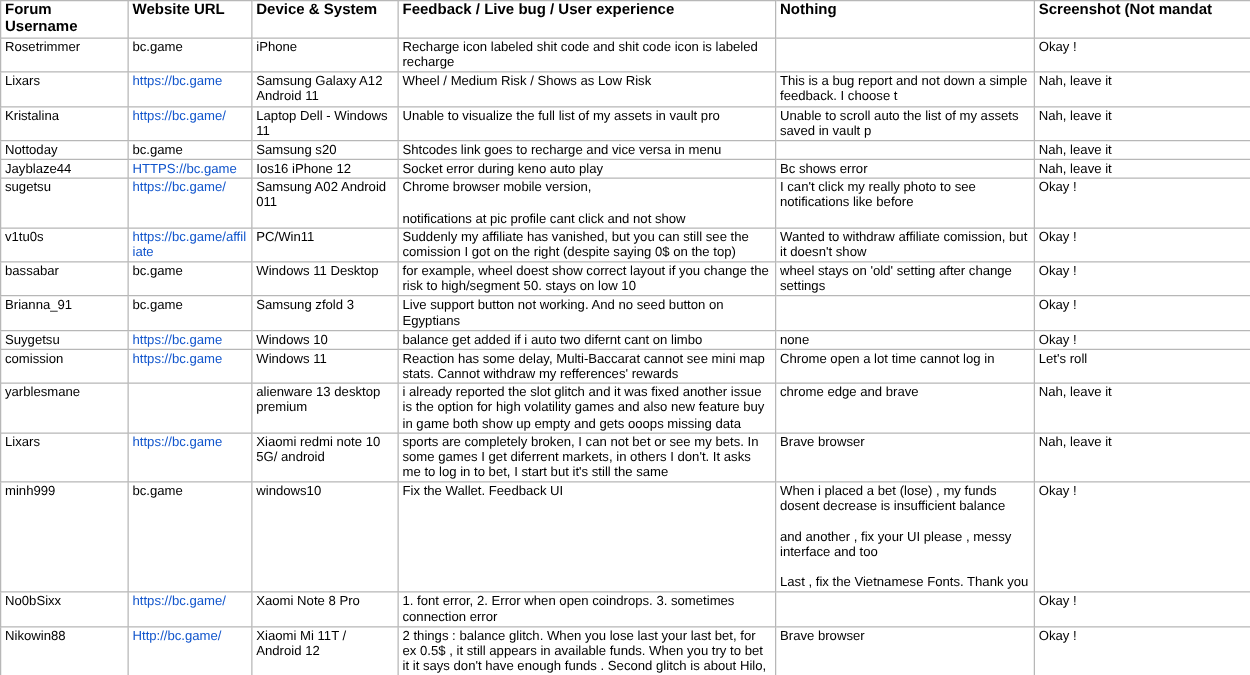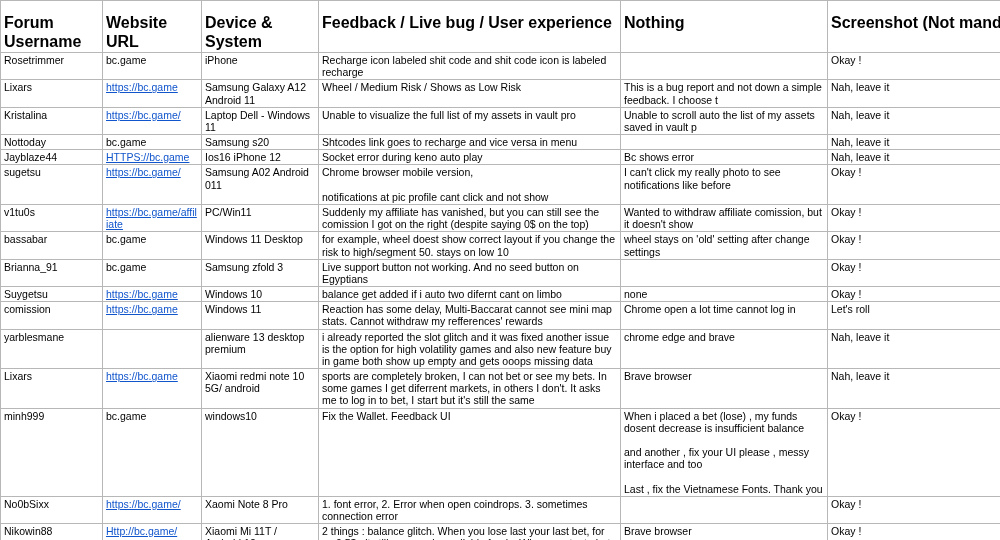--- a/index.html
+++ b/index.html
@@ -24,34 +24,33 @@
     border: 1px solid #b7b7b7;
     vertical-align: top;
     padding: 1px 3px 1px 3px;
     overflow: hidden;
     line-height: 1.16;
     white-space: pre-line;
     word-wrap: break-word;
   }
   table.sheet th {
     font-weight: bold;
-    font-size: 16px;
+    font-size: 12px;
     text-align: left;
     vertical-align: top;
-    padding-top: 13px;
+    padding-top: 0;
   }
   .c0 { width: 95px; }
   .c1 { width: 92px; }
   .c2 { width: 110px; }
   .c3 { width: 295px; }
   .c4 { width: 200px; }
   .c5 { width: 200px; }
   a.link {
     color: #1155cc;
-    text-decoration: underline;
     cursor: pointer;
   }
   .cell-text { display: block; }
 </style>
 </head>
 <body>
 
 <table class="sheet">
   <thead>
     <tr>

